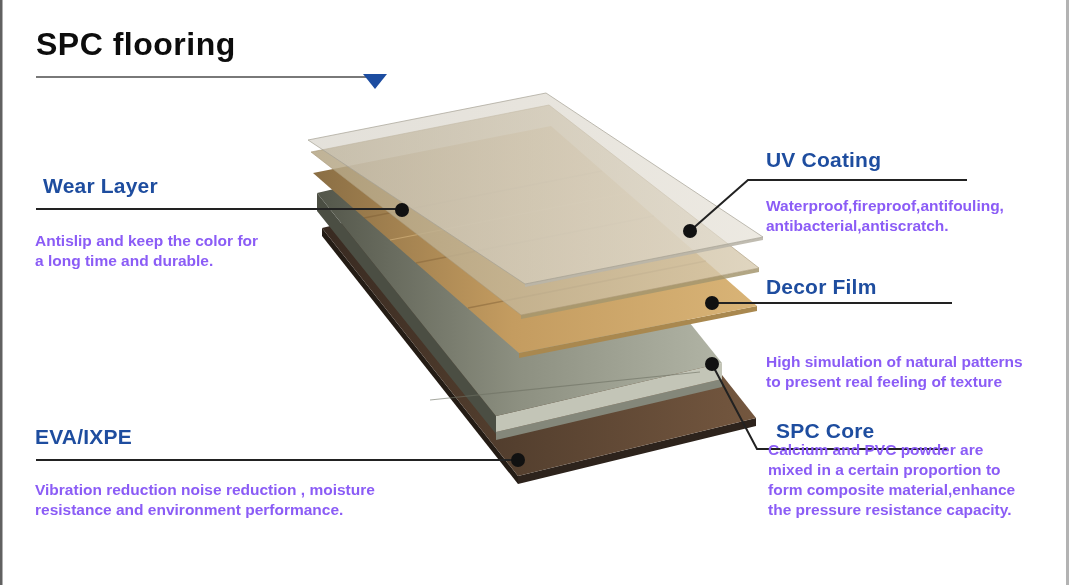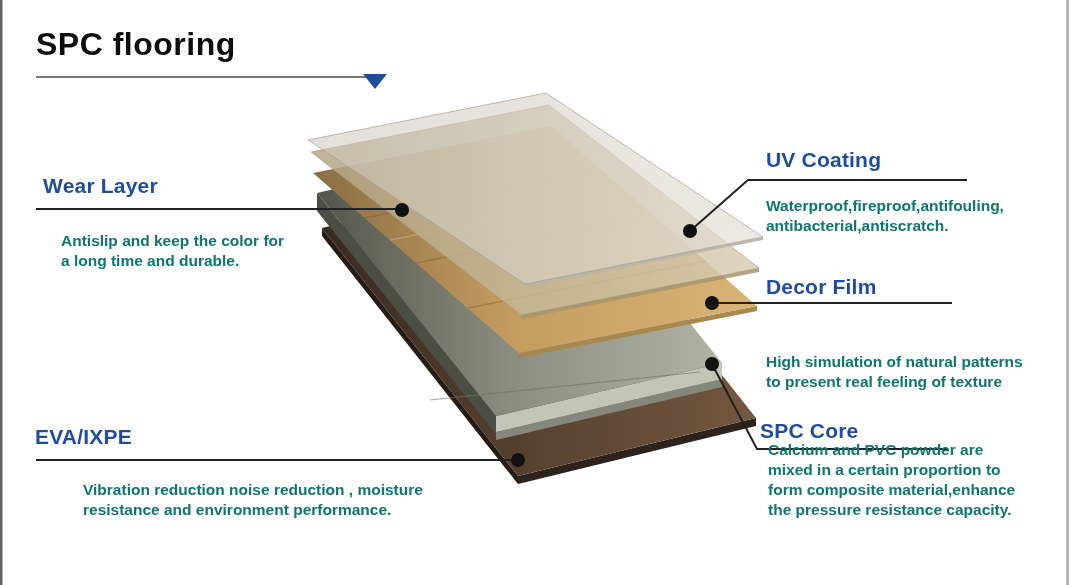--- a/index.html
+++ b/index.html
@@ -12,33 +12,33 @@
   #diagram-svg{position:absolute;left:0;top:0;width:1073px;height:585px;}
   .page-title{
     left:36px;top:26px;
     font-size:32px;font-weight:700;color:#0d0d0d;letter-spacing:.5px;
   }
   .callout-label{
     font-size:21px;font-weight:700;color:#1e4d9f;letter-spacing:.2px;
     white-space:nowrap;
   }
   .callout-desc{
-    font-size:15.5px;font-weight:700;color:#0f766e;line-height:1.3;
+    font-size:15.5px;font-weight:700;color:#8b5cf6;line-height:1.3;
     white-space:pre-line;
   }
   .lbl-wear{left:35px;top:174px;margin-left:8px;}
-  .desc-wear{left:35px;top:231px;margin-left:26px;}
+  .desc-wear{left:35px;top:231px;}
   .lbl-uv{left:766px;top:148px;}
   .desc-uv{left:766px;top:196px;}
   .lbl-decor{left:766px;top:275px;}
   .desc-decor{left:766px;top:320px;margin-top:32px;}
-  .lbl-spc{left:760px;top:419px;}
+  .lbl-spc{left:776px;top:419px;}
   .desc-spc{left:768px;top:440px;}
   .lbl-eva{left:35px;top:425px;text-align:right;}
-  .desc-eva{left:35px;top:480px;margin-left:48px;}
+  .desc-eva{left:35px;top:480px;}
 </style>
 </head>
 <body>
 
 <svg id="diagram-svg" viewBox="0 0 1073 585">
   <defs>
     <linearGradient id="gradEva" x1="0" y1="0" x2="1" y2="0">
       <stop offset="0" stop-color="#382a21"></stop>
       <stop offset="0.45" stop-color="#55402f"></stop>
       <stop offset="1" stop-color="#74573f"></stop>

